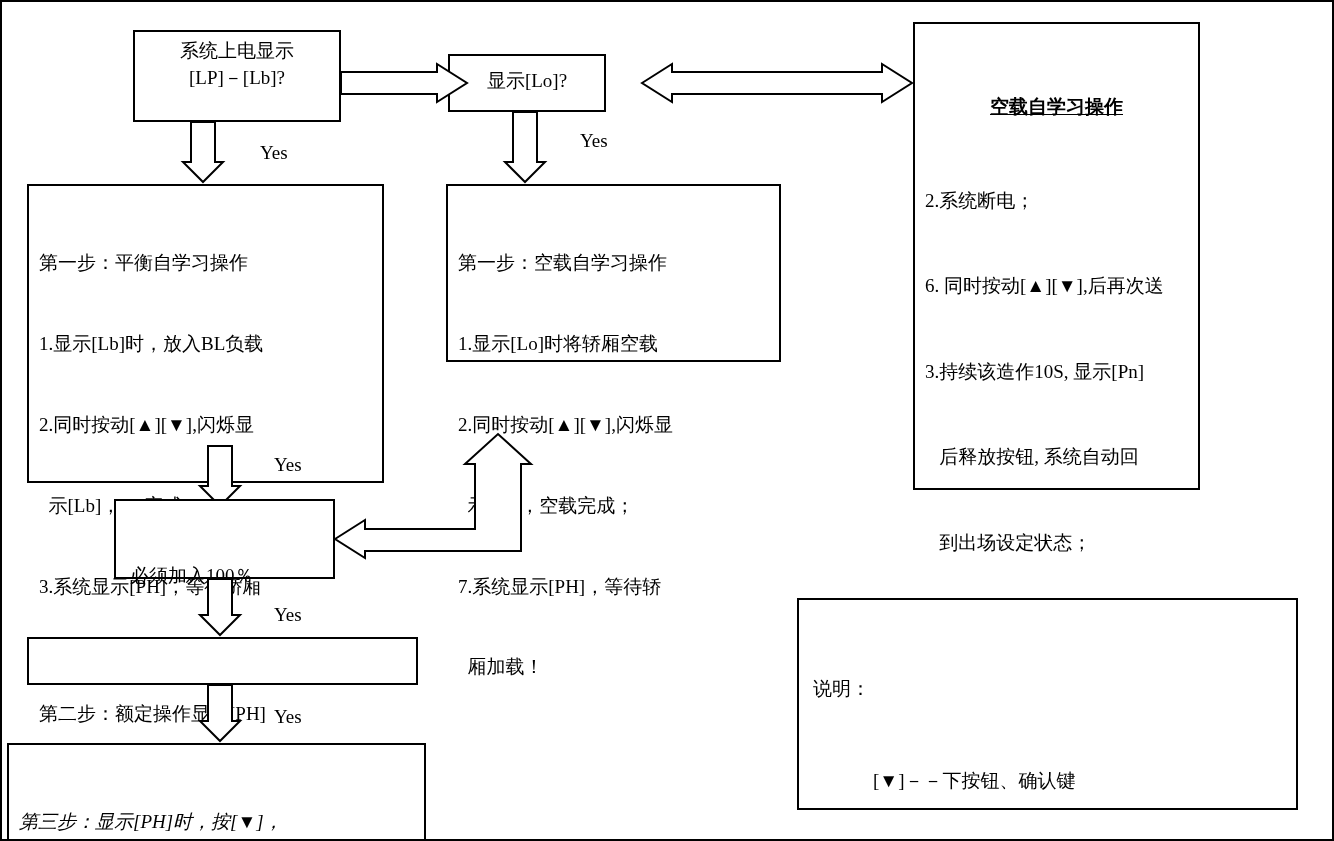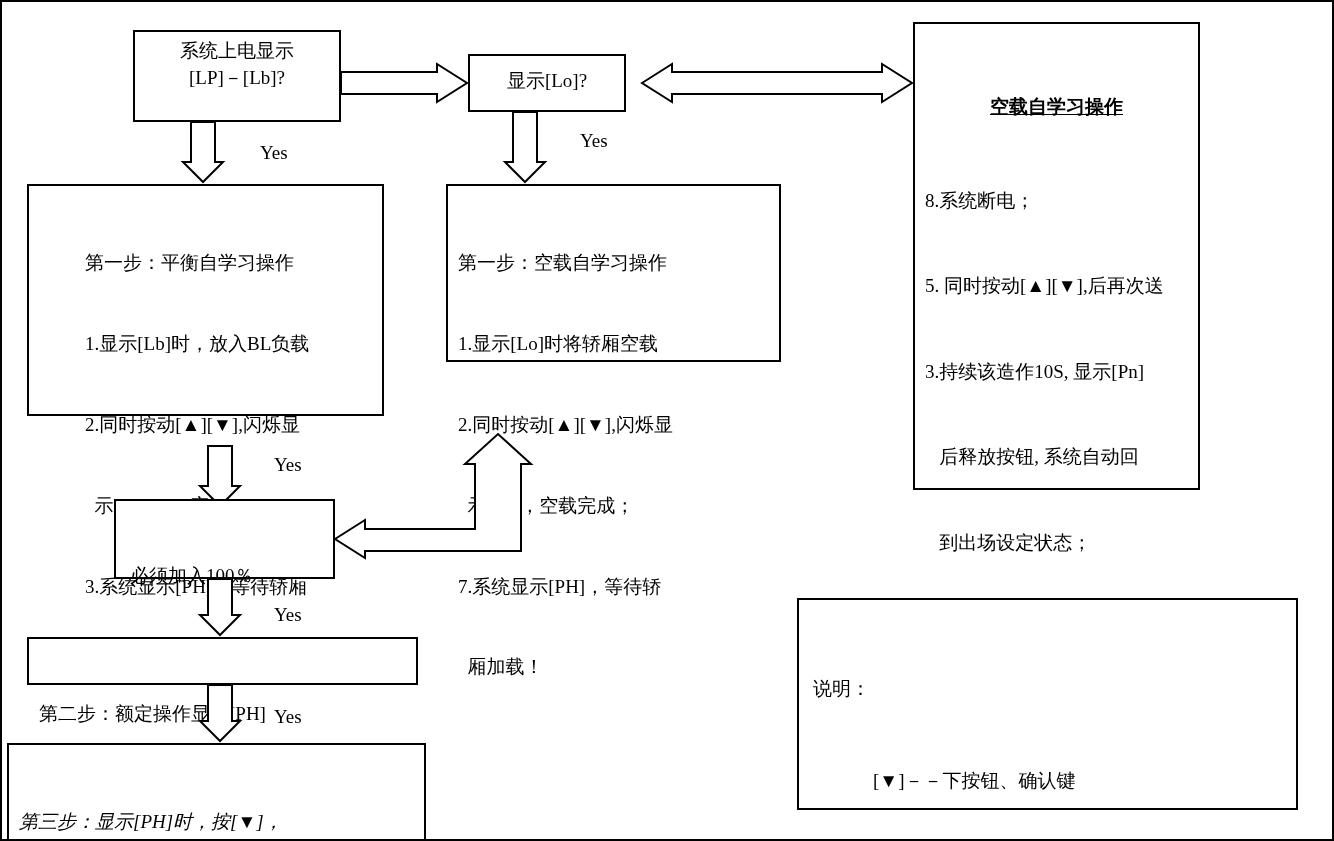--- a/index.html
+++ b/index.html
@@ -54,21 +54,21 @@
 </head>
 <body>
 
 <div id="page">
 
   <div class="box" style="left:131px; top:28px; width:208px; height:92px;">
     <div class="box-inner center">系统上电显示
 [LP]－[Lb]?</div>
   </div>
 
-  <div class="box" style="left:466px; top:52px; width:158px; height:58px;">
+  <div class="box" style="left:446px; top:52px; width:158px; height:58px;">
     <div class="box-inner center" style="padding-top:12px;">显示[Lo]?</div>
   </div>
 
   <svg class="arrow-svg" style="left:339px; top:62px; width:130px; height:40px;" viewBox="0 0 130 40">
     <polygon points="0,8 96,8 96,0 126,19 96,38 96,30 0,30"></polygon>
   </svg>
 
   <svg class="arrow-svg" style="left:640px; top:62px; width:270px; height:40px;" viewBox="0 0 270 40">
     <polygon points="0,19 30,0 30,8 240,8 240,0 270,19 240,38 240,30 30,30 30,38"></polygon>
   </svg>
@@ -76,21 +76,21 @@
   <svg class="arrow-svg" style="left:180px; top:120px; width:42px; height:62px;" viewBox="0 0 42 62">
     <polygon points="9,0 33,0 33,40 41,40 21,60 1,40 9,40"></polygon>
   </svg>
   <div class="label" style="left:258px; top:140px;">Yes</div>
 
   <svg class="arrow-svg" style="left:502px; top:110px; width:42px; height:72px;" viewBox="0 0 42 72">
     <polygon points="9,0 33,0 33,50 41,50 21,70 1,50 9,50"></polygon>
   </svg>
   <div class="label" style="left:578px; top:128px;">Yes</div>
 
-  <div class="box" style="left:25px; top:182px; width:357px; height:232px;padding-left:46px;">
+  <div class="box" style="left:25px; top:182px; width:357px; height:299px;">
     <div class="box-inner" style="padding:10px 10px;">
       <span class="line">第一步：平衡自学习操作</span>
       <span class="line">1.显示[Lb]时，放入BL负载</span>
       <span class="line">2.同时按动[▲][▼],闪烁显</span>
       <span class="line">  示[Lb]，BL完成；</span>
       <span class="line">3.系统显示[PH]，等待轿厢</span>
       <span class="line">  加载！</span>
     </div>
   </div>
 
@@ -101,22 +101,22 @@
       <span class="line">2.同时按动[▲][▼],闪烁显</span>
       <span class="line">  示[Lo]，空载完成；</span>
       <span class="line">7.系统显示[PH]，等待轿</span>
       <span class="line">  厢加载！</span>
     </div>
   </div>
 
   <div class="box" style="left:911px; top:20px; width:287px; height:468px;">
     <div class="box-inner" style="padding:12px 10px; line-height:1.5;">
       <span class="line center underline bold" style="display:block;margin-bottom:8px;">空载自学习操作</span>
-      <span class="line">8.系统断电；</span>
-      <span class="line">5. 同时按动[▲][▼],后再次送</span>
+      <span class="line">2.系统断电；</span>
+      <span class="line">6. 同时按动[▲][▼],后再次送</span>
       <span class="line">3.持续该造作10S, 显示[Pn]</span>
       <span class="line">   后释放按钮, 系统自动回</span>
       <span class="line">   到出场设定状态；</span>
       <span class="line bold">特别说明：</span>
       <span class="line bold">   系统显示[Lb]或[Lo]期间</span>
       
       
     </div>
   </div>
 

